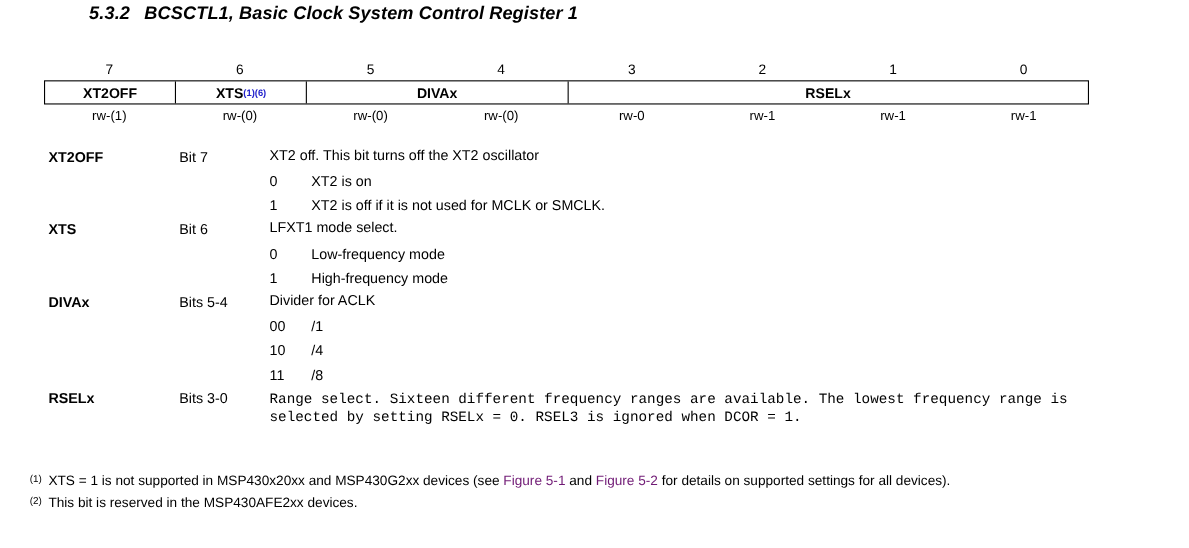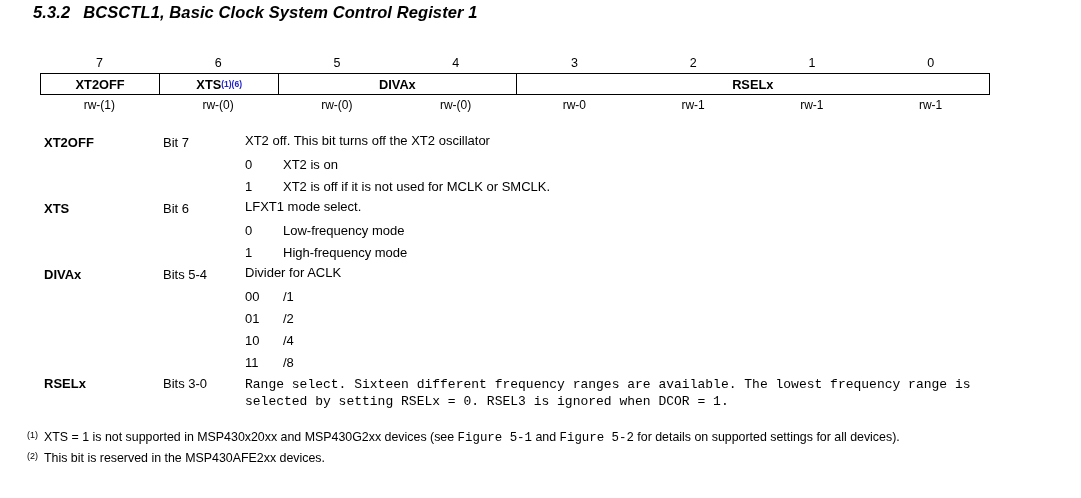--- a/index.html
+++ b/index.html
@@ -22,20 +22,21 @@
     left: 33px;
     top: 3px;
     font-size: 16.5px;
     font-weight: bold;
     font-style: italic;
     letter-spacing: 0.1px;
     white-space: nowrap;
   }
   .section-heading .num {
     margin-right: 13px;
+    margin-left: 48px;
   }
 
   
   .reg-table {
     position: absolute;
     left: 40px;
     top: 56px;
     width: 950px;
   }
   .bitnum-row, .rw-row {
@@ -157,22 +158,21 @@
     font-size: 9px;
     line-height: 13px;
   }
   .fn-body {
     margin-left: 44px;
     margin-right: 40px;
     font-size: 12.4px;
     line-height: 16.5px;
   }
   .link {
-    color: #000000;
-    font-family: Liberation Mono, monospace;
+    color: #701a75;
   }
 </style>
 </head>
 <body>
 
 <div class="section-heading">
   <span class="num">5.3.2</span><span>BCSCTL1, Basic Clock System Control Register 1</span>
 </div>
 
 <div class="reg-table">
@@ -260,24 +260,20 @@
       <span class="d-name">DIVAx</span>
       <span class="d-bits">Bits 5-4</span>
       <span class="d-text">Divider for ACLK</span>
     </div>
     <div class="d-values">
       <div class="d-value-row">
         <span class="dv-bits">00</span>
         <span class="dv-text">/1</span>
       </div>
       <div class="d-value-row">
-        <span class="dv-bits">01</span>
-        <span class="dv-text">/2</span>
-      </div>
-      <div class="d-value-row">
         <span class="dv-bits">10</span>
         <span class="dv-text">/4</span>
       </div>
       <div class="d-value-row">
         <span class="dv-bits">11</span>
         <span class="dv-text">/8</span>
       </div>
     </div>
   </div>
 

